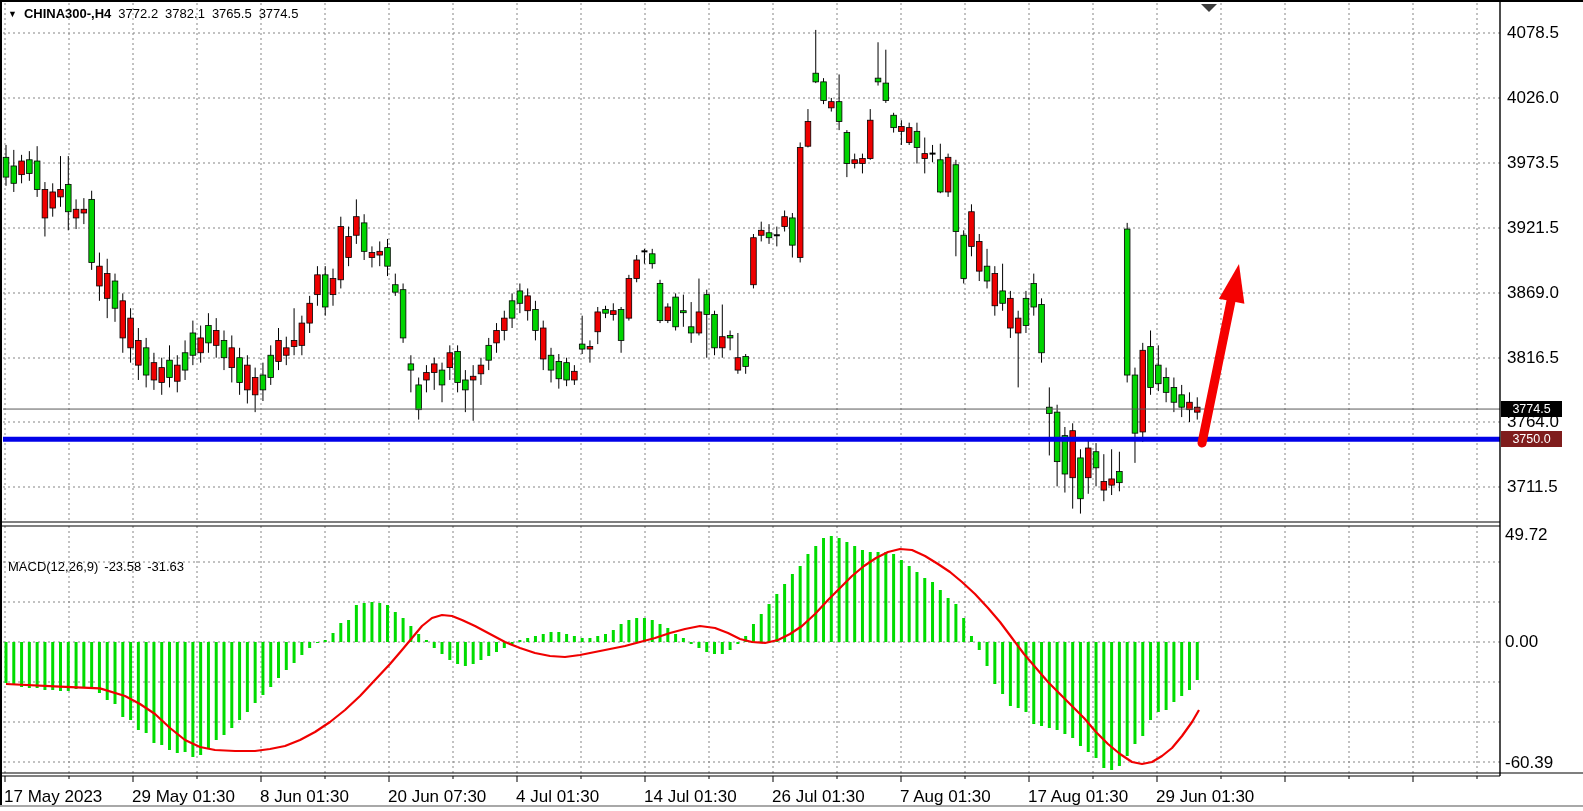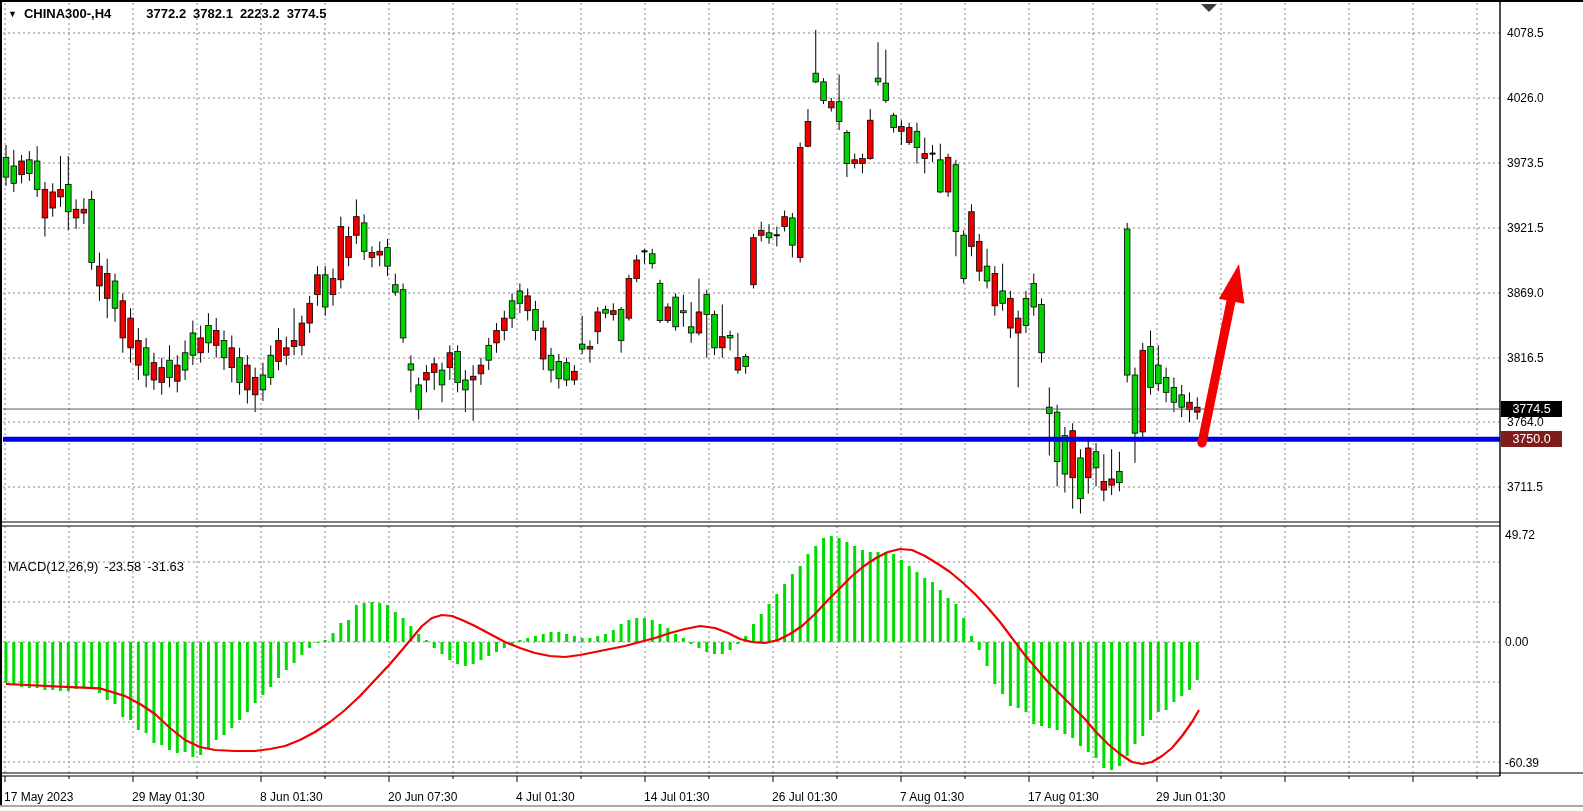--- a/index.html
+++ b/index.html
@@ -1,22 +1,22 @@
 <!DOCTYPE html>
 <html><head>
 <meta charset="utf-8">
 <style>
   html,body{margin:0;padding:0;background:#fff;}
   body{width:1583px;height:811px;position:relative;overflow:hidden;
        font-family:"Liberation Sans","DejaVu Sans",sans-serif;color:#000;}
   .abs{position:absolute;}
-  .lbl{font-size:12px;line-height:16px;white-space:nowrap;}
+  .lbl{font-size:17px;line-height:16px;white-space:nowrap;}
   #chart-svg{position:absolute;left:0;top:0;}
   .hdr{left:8px;top:6px;display:flex;gap:7px;align-items:center;font-size:13px;font-weight:600;}
-  .hdr .vals{font-weight:700;display:flex;gap:7px;margin-left:28px;}
+  .hdr .vals{font-weight:400;display:flex;gap:7px;}
   .tri{font-size:9px;line-height:14px;}
   .badge{width:61px;height:16px;color:#fff;font-size:12.5px;line-height:16px;text-align:center;left:1501px;}
   .paxis-lbl{left:1507px;}
   .maxis-lbl{left:1505px;}
   .taxis-lbl{top:782px;margin-top:7px;}
   .macd-hdr{left:8px;top:531px;display:flex;gap:6px;font-size:13px;margin-top:28px;}
 </style>
 </head>
 <body>
 
@@ -584,21 +584,21 @@
     <line x1="1202" y1="443" x2="1231" y2="301" stroke="#f50000" stroke-width="9" stroke-linecap="round"></line>
     <polygon points="1239,264 1244.4,303.8 1218.9,298.8" fill="#f50000"></polygon>
   </svg>
 
 <div class="abs hdr">
   <span class="tri">▼</span>
   <span>CHINA300-,H4</span>
   <span class="vals">
     <span>3772.2</span>
     <span>3782.1</span>
-    <span>2223.2</span>
+    <span>3765.5</span>
     <span>3774.5</span>
   </span>
 </div>
 
 <div>
   <span class="abs lbl paxis-lbl" style="top:25px">4078.5</span>
   <span class="abs lbl paxis-lbl" style="top:90px">4026.0</span>
   <span class="abs lbl paxis-lbl" style="top:155px">3973.5</span>
   <span class="abs lbl paxis-lbl" style="top:220px">3921.5</span>
   <span class="abs lbl paxis-lbl" style="top:285px">3869.0</span>

